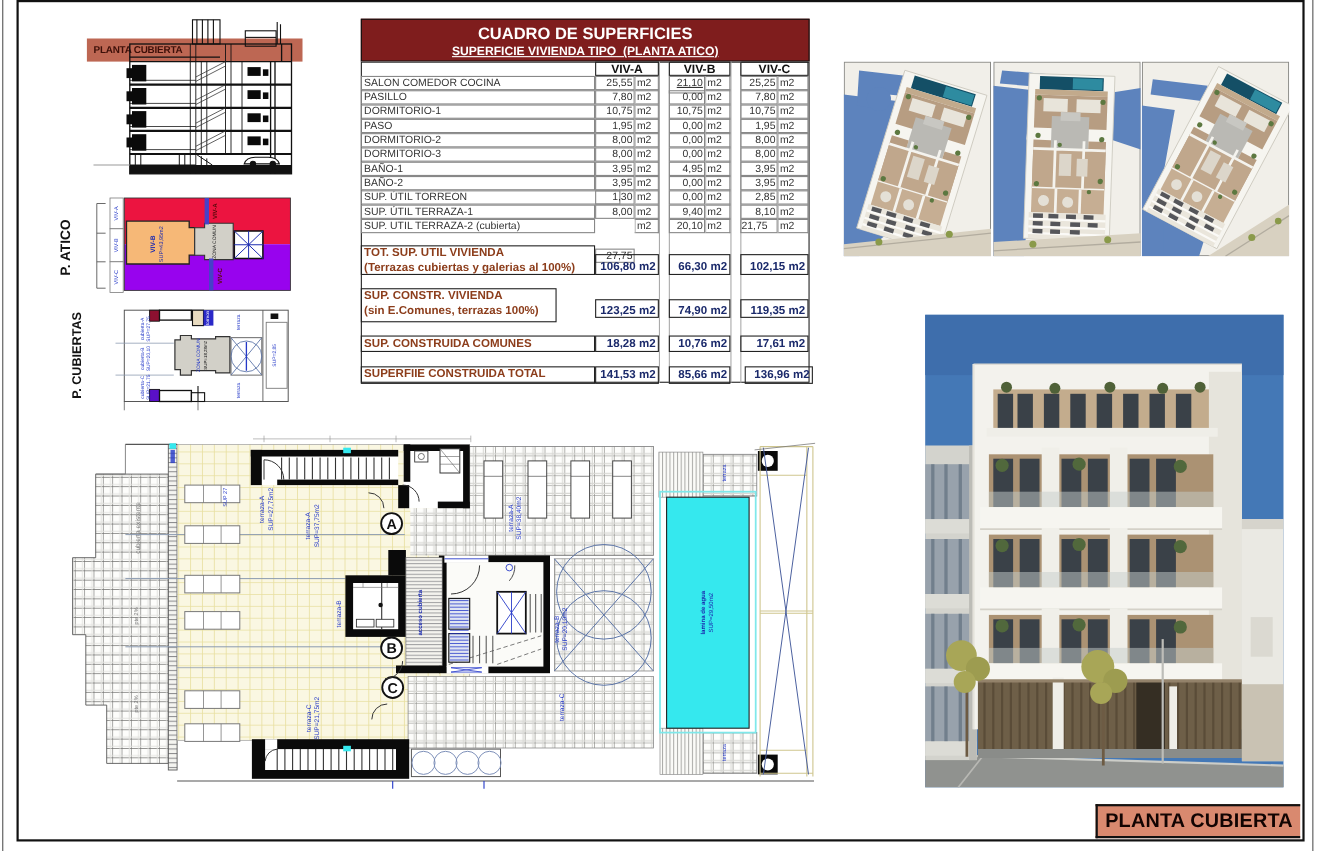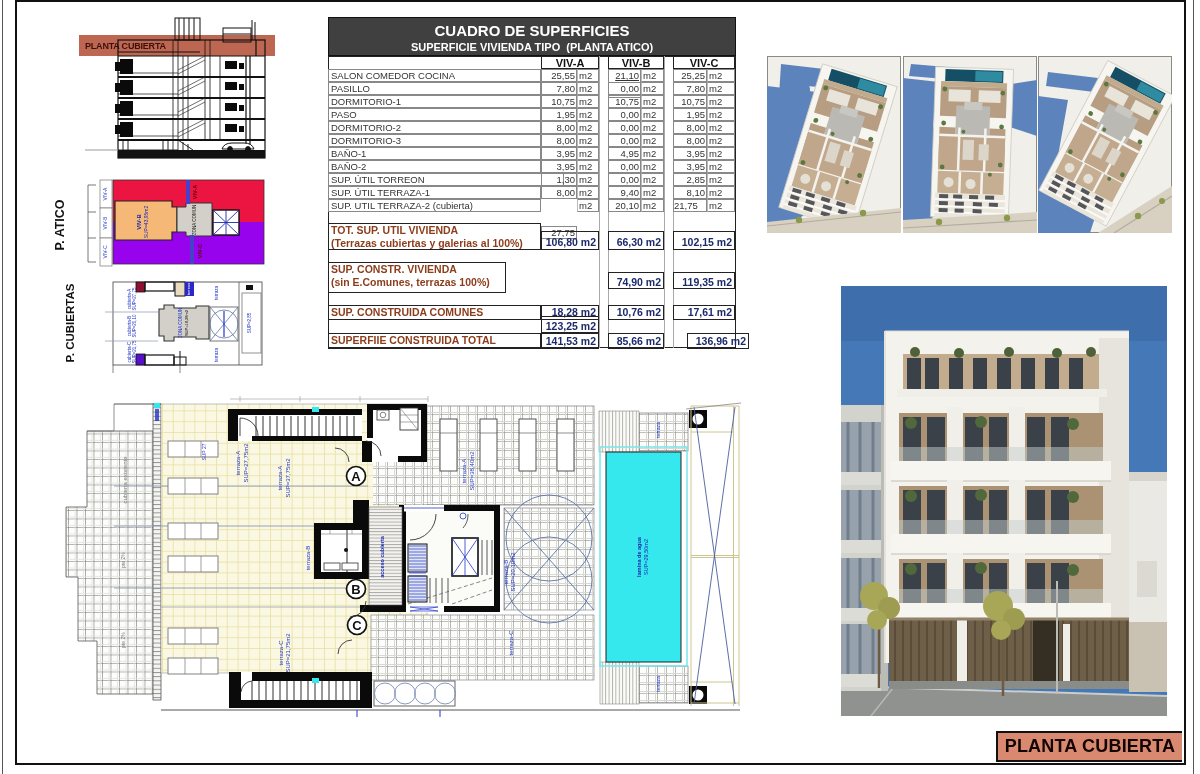--- a/index.html
+++ b/index.html
@@ -160,39 +160,39 @@
 <text x="86" y="51" transform="rotate(-90 86 51)">SUP=20,10</text>
 <text x="81" y="77" transform="rotate(-90 81 77)">cubierta-C</text>
 <text x="86" y="77" transform="rotate(-90 86 77)">SUP=21,75</text>
 <text x="168" y="18" transform="rotate(-90 168 18)">terraza</text>
 <text x="168" y="80" transform="rotate(-90 168 80)">terraza</text>
 </g>
 <path d="M63,90 V98 M130,90 V98" stroke="#555" stroke-width="0.7"></path>
 </svg>
 <div class="abs" style="left:328px;top:17px;width:408px;height:331px;font-family:'Liberation Sans',sans-serif;">
 
-  <div class="abs" style="left:0;top:0;width:408px;height:39px;background:#404040;border:1px solid #111;box-sizing:border-box;text-align:center;">
+  <div class="abs" style="left:0;top:0;width:408px;height:39px;background:#7f1d1d;border:1px solid #111;box-sizing:border-box;text-align:center;">
     <div style="color:#fff;font-weight:bold;font-size:15px;margin-top:4px;">CUADRO DE SUPERFICIES</div>
-    <div style="color:#fff;font-weight:bold;font-size:11px;margin-top:2px;">SUPERFICIE VIVIENDA TIPO&nbsp; (PLANTA ATICO)</div>
+    <div style="color:#fff;font-weight:bold;font-size:11px;margin-top:2px;text-decoration:underline;">SUPERFICIE VIVIENDA TIPO&nbsp; (PLANTA ATICO)</div>
   </div>
 
   <div class="abs" style="left:0;top:39px;width:408px;height:292px;border:1px solid #222;box-sizing:border-box;background:#fff;"></div>
   <div class="abs" style="left:271px;top:39px;width:1px;height:292px;background:#aaa;"></div>
   <div class="abs" style="left:280px;top:39px;width:1px;height:292px;background:#aaa;"></div>
   <div class="abs" style="left:336px;top:39px;width:1px;height:292px;background:#aaa;"></div>
   <div class="abs" style="left:345px;top:39px;width:1px;height:292px;background:#aaa;"></div>
 
   <div class="abs" style="left:213px;top:39px;width:58px;height:13px;border:1px solid #222;box-sizing:border-box;text-align:center;font-weight:bold;font-size:11px;color:#111;line-height:12px;">VIV-A</div>
   <div class="abs" style="left:280px;top:39px;width:56px;height:13px;border:1px solid #222;box-sizing:border-box;text-align:center;font-weight:bold;font-size:11px;color:#111;line-height:12px;">VIV-B</div>
   <div class="abs" style="left:345px;top:39px;width:62px;height:13px;border:1px solid #222;box-sizing:border-box;text-align:center;font-weight:bold;font-size:11px;color:#111;line-height:12px;">VIV-C</div>
 
   <div class="abs" style="left:0;top:52px;width:213px;height:13px;border:1px solid #888;box-sizing:border-box;font-size:9.5px;color:#333;line-height:12px;padding-left:2px;white-space:nowrap;overflow:hidden;">SALON COMEDOR COCINA</div>
   <div class="abs" style="left:213px;top:52px;width:36px;height:13px;border:1px solid #888;box-sizing:border-box;font-size:9.5px;color:#333;line-height:12px;text-align:right;padding-right:1px;">25,55</div>
   <div class="abs" style="left:249px;top:52px;width:22px;height:13px;border:1px solid #888;border-left:1px solid #bbb;box-sizing:border-box;font-size:9.5px;color:#333;line-height:12px;padding-left:1px;">m2</div>
-  <div class="abs" style="left:280px;top:52px;width:33px;height:29px;border:1px solid #888;box-sizing:border-box;font-size:9.5px;color:#333;line-height:12px;text-align:right;padding-right:1px;text-decoration:underline;">21,10</div>
+  <div class="abs" style="left:280px;top:52px;width:33px;height:16px;border:1px solid #888;box-sizing:border-box;font-size:9.5px;color:#333;line-height:12px;text-align:right;padding-right:1px;text-decoration:underline;">21,10</div>
   <div class="abs" style="left:313px;top:52px;width:23px;height:13px;border:1px solid #888;border-left:1px solid #bbb;box-sizing:border-box;font-size:9.5px;color:#333;line-height:12px;padding-left:1px;">m2</div>
   <div class="abs" style="left:345px;top:52px;width:34px;height:13px;border:1px solid #888;box-sizing:border-box;font-size:9.5px;color:#333;line-height:12px;text-align:right;padding-right:1px;">25,25</div>
   <div class="abs" style="left:379px;top:52px;width:28px;height:13px;border:1px solid #888;border-left:1px solid #bbb;box-sizing:border-box;font-size:9.5px;color:#333;line-height:12px;padding-left:1px;">m2</div>
 
   <div class="abs" style="left:0;top:65px;width:213px;height:13px;border:1px solid #888;box-sizing:border-box;font-size:9.5px;color:#333;line-height:12px;padding-left:2px;white-space:nowrap;overflow:hidden;">PASILLO</div>
   <div class="abs" style="left:213px;top:65px;width:36px;height:13px;border:1px solid #888;box-sizing:border-box;font-size:9.5px;color:#333;line-height:12px;text-align:right;padding-right:1px;">7,80</div>
   <div class="abs" style="left:249px;top:65px;width:22px;height:13px;border:1px solid #888;border-left:1px solid #bbb;box-sizing:border-box;font-size:9.5px;color:#333;line-height:12px;padding-left:1px;">m2</div>
   <div class="abs" style="left:280px;top:65px;width:33px;height:13px;border:1px solid #888;box-sizing:border-box;font-size:9.5px;color:#333;line-height:12px;text-align:right;padding-right:1px;">0,00</div>
   <div class="abs" style="left:313px;top:65px;width:23px;height:13px;border:1px solid #888;border-left:1px solid #bbb;box-sizing:border-box;font-size:9.5px;color:#333;line-height:12px;padding-left:1px;">m2</div>
   <div class="abs" style="left:345px;top:65px;width:34px;height:13px;border:1px solid #888;box-sizing:border-box;font-size:9.5px;color:#333;line-height:12px;text-align:right;padding-right:1px;">7,80</div>
@@ -269,33 +269,33 @@
   <div class="abs" style="left:313px;top:182px;width:23px;height:13px;border:1px solid #888;border-left:1px solid #bbb;box-sizing:border-box;font-size:9.5px;color:#333;line-height:12px;padding-left:1px;">m2</div>
   <div class="abs" style="left:345px;top:182px;width:34px;height:13px;border:1px solid #888;box-sizing:border-box;font-size:9.5px;color:#333;line-height:12px;text-align:left;padding-right:18px;">21,75</div>
   <div class="abs" style="left:379px;top:182px;width:28px;height:13px;border:1px solid #888;border-left:1px solid #bbb;box-sizing:border-box;font-size:9.5px;color:#333;line-height:12px;padding-left:1px;">m2</div>
 
   <div class="abs" style="left:0;top:206px;width:213px;height:27px;border:1.5px solid #222;box-sizing:border-box;font-weight:bold;font-size:10.5px;color:#8c3d1b;line-height:13px;padding-left:2px;white-space:nowrap;">TOT. SUP. UTIL VIVIENDA<br>(Terrazas cubiertas y galerias al 100%)</div>
   <div class="abs" style="left:213px;top:214px;width:58px;height:19px;border:1.5px solid #222;box-sizing:border-box;font-weight:bold;font-size:10.5px;color:#1b2a6b;line-height:21px;text-align:right;padding-right:2px;white-space:nowrap;">106,80&nbsp;m2</div>
   <div class="abs" style="left:280px;top:214px;width:56px;height:19px;border:1.5px solid #222;box-sizing:border-box;font-weight:bold;font-size:10.5px;color:#1b2a6b;line-height:21px;text-align:right;padding-right:2px;white-space:nowrap;">66,30&nbsp;m2</div>
   <div class="abs" style="left:345px;top:214px;width:62px;height:19px;border:1.5px solid #222;box-sizing:border-box;font-weight:bold;font-size:10.5px;color:#1b2a6b;line-height:21px;text-align:right;padding-right:2px;white-space:nowrap;">102,15&nbsp;m2</div>
 
   <div class="abs" style="left:0;top:245px;width:178px;height:31px;border:1.5px solid #222;box-sizing:border-box;font-weight:bold;font-size:10.5px;color:#8c3d1b;line-height:13px;padding-left:2px;white-space:nowrap;">SUP. CONSTR. VIVIENDA<br>(sin E.Comunes, terrazas 100%)</div>
-  <div class="abs" style="left:213px;top:255px;width:58px;height:17px;border:1.5px solid #222;box-sizing:border-box;font-weight:bold;font-size:10.5px;color:#1b2a6b;line-height:19px;text-align:right;padding-right:2px;white-space:nowrap;margin-top:44px;">123,25&nbsp;m2</div>
+  <div class="abs" style="left:213px;top:255px;width:58px;height:17px;border:1.5px solid #222;box-sizing:border-box;font-weight:bold;font-size:10.5px;color:#1b2a6b;line-height:19px;text-align:right;padding-right:2px;white-space:nowrap;">123,25&nbsp;m2</div>
   <div class="abs" style="left:280px;top:255px;width:56px;height:17px;border:1.5px solid #222;box-sizing:border-box;font-weight:bold;font-size:10.5px;color:#1b2a6b;line-height:19px;text-align:right;padding-right:2px;white-space:nowrap;">74,90&nbsp;m2</div>
   <div class="abs" style="left:345px;top:255px;width:62px;height:17px;border:1.5px solid #222;box-sizing:border-box;font-weight:bold;font-size:10.5px;color:#1b2a6b;line-height:19px;text-align:right;padding-right:2px;white-space:nowrap;">119,35&nbsp;m2</div>
 
   <div class="abs" style="left:0;top:288px;width:213px;height:15px;border:1.5px solid #222;box-sizing:border-box;font-weight:bold;font-size:10.5px;color:#8c3d1b;line-height:13px;padding-left:2px;white-space:nowrap;">SUP. CONSTRUIDA COMUNES</div>
   <div class="abs" style="left:213px;top:288px;width:58px;height:15px;border:1.5px solid #222;box-sizing:border-box;font-weight:bold;font-size:10.5px;color:#1b2a6b;line-height:13px;text-align:right;padding-right:2px;white-space:nowrap;">18,28&nbsp;m2</div>
   <div class="abs" style="left:280px;top:288px;width:56px;height:15px;border:1.5px solid #222;box-sizing:border-box;font-weight:bold;font-size:10.5px;color:#1b2a6b;line-height:13px;text-align:right;padding-right:2px;white-space:nowrap;">10,76&nbsp;m2</div>
   <div class="abs" style="left:345px;top:288px;width:62px;height:15px;border:1.5px solid #222;box-sizing:border-box;font-weight:bold;font-size:10.5px;color:#1b2a6b;line-height:13px;text-align:right;padding-right:2px;white-space:nowrap;">17,61&nbsp;m2</div>
 
   <div class="abs" style="left:0;top:316px;width:213px;height:16px;border:1.5px solid #222;box-sizing:border-box;font-weight:bold;font-size:10.5px;color:#8c3d1b;line-height:13px;padding-left:2px;white-space:nowrap;">SUPERFIIE CONSTRUIDA TOTAL</div>
   <div class="abs" style="left:213px;top:316px;width:58px;height:16px;border:1.5px solid #222;box-sizing:border-box;font-weight:bold;font-size:10.5px;color:#1b2a6b;line-height:14px;text-align:right;padding-right:2px;white-space:nowrap;">141,53&nbsp;m2</div>
   <div class="abs" style="left:280px;top:316px;width:56px;height:16px;border:1.5px solid #222;box-sizing:border-box;font-weight:bold;font-size:10.5px;color:#1b2a6b;line-height:14px;text-align:right;padding-right:2px;white-space:nowrap;">85,66&nbsp;m2</div>
-  <div class="abs" style="left:359px;top:316px;width:62px;height:16px;border:1.5px solid #222;box-sizing:border-box;font-weight:bold;font-size:10.5px;color:#1b2a6b;line-height:14px;text-align:right;padding-right:2px;white-space:nowrap;">136,96&nbsp;m2</div>
+  <div class="abs" style="left:349px;top:316px;width:62px;height:16px;border:1.5px solid #222;box-sizing:border-box;font-weight:bold;font-size:10.5px;color:#1b2a6b;line-height:14px;text-align:right;padding-right:2px;white-space:nowrap;">136,96&nbsp;m2</div>
 </div>
 
 <svg class="abs" style="left:767px;top:56px;" width="134" height="177" viewBox="0 0 134 177">
 <rect x="0.5" y="0.5" width="133" height="176" fill="#f1efe9" stroke="#8a8a86" stroke-width="1"></rect>
 
 <path d="M0,30 L50,36 L46,60 L64,90 L40,120 L48,150 L14,177 L0,177 Z" fill="#5d83bd"></path>
 <path d="M14,8 L66,14 L63,32 L40,30 L38,44 L12,40 Z" fill="#5d83bd"></path>
 <circle cx="32" cy="34" r="11" fill="#5d83bd"></circle>
 
 <g transform="translate(32,16) rotate(17 39 75) scale(1.0)">

